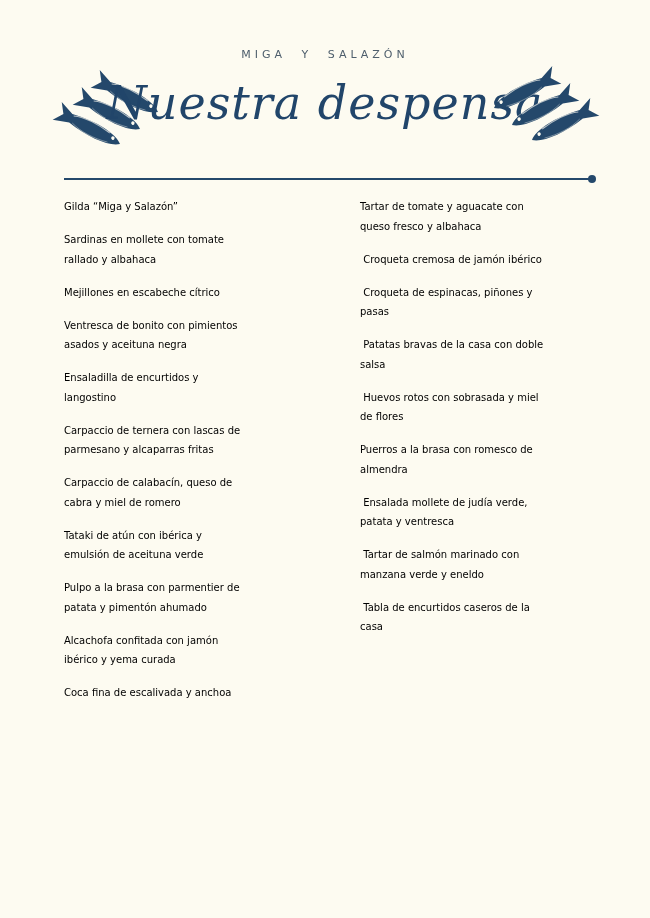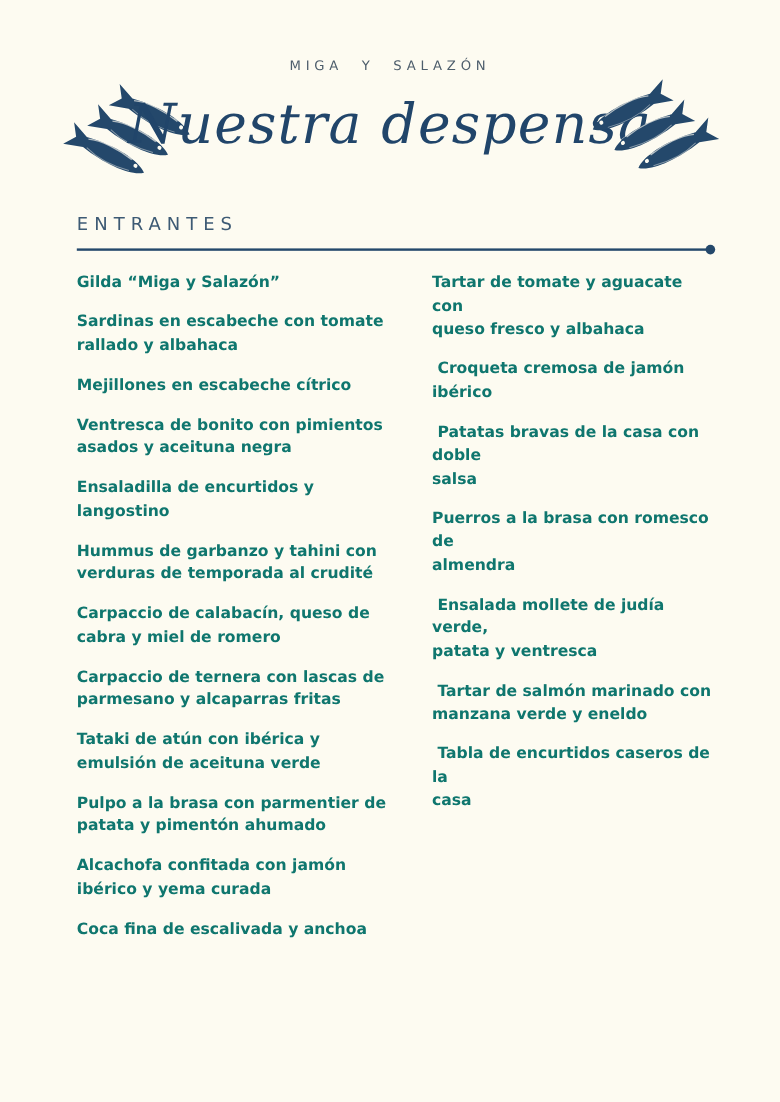--- a/index.html
+++ b/index.html
@@ -58,25 +58,25 @@
     width: 8px; height: 8px; border-radius: 50%;
     background: #24486b;
   }
 
   
   .columns {
     display: grid;
     grid-template-columns: 296px 1fr;
   }
   .menu-item {
-    font-size: 13px;
-    font-weight: bold;
+    font-size: 10px;
+    font-weight: normal;
     line-height: 19.5px;
     margin-bottom: 13.5px;
-    color: #0f766e;
+    color: #000000;
     white-space: pre-wrap;
   }
 </style>
 </head>
 <body>
 
 <div class="page">
 
   <svg width="0" height="0" style="position:absolute" aria-hidden="true">
     <defs>
@@ -107,56 +107,57 @@
     <h1 class="title">Nuestra despensa</h1>
 
     <div class="fish fish-right">
       <svg viewBox="0 0 128 92">
           <use href="#three-fish"></use>
         </svg>
     </div>
   </header>
 
   <section class="section">
-    <h2 class="section-title">ENTRANTES</h2>
 
     <div class="rule">
       <span class="dot"></span>
     </div>
 
     <div class="columns">
       <div class="col">
           <div class="menu-item">Gilda “Miga y Salazón”</div>
-          <div class="menu-item">Sardinas en escabeche con tomate
+          <div class="menu-item">Sardinas en mollete con tomate
 rallado y albahaca</div>
           <div class="menu-item">Mejillones en escabeche cítrico</div>
           <div class="menu-item">Ventresca de bonito con pimientos
 asados y aceituna negra</div>
           <div class="menu-item">Ensaladilla de encurtidos y
 langostino</div>
-          <div class="menu-item">Hummus de garbanzo y tahini con
-verduras de temporada al crudité</div>
+          <div class="menu-item">Carpaccio de ternera con lascas de
+parmesano y alcaparras fritas</div>
           <div class="menu-item">Carpaccio de calabacín, queso de
 cabra y miel de romero</div>
-          <div class="menu-item">Carpaccio de ternera con lascas de
-parmesano y alcaparras fritas</div>
           <div class="menu-item">Tataki de atún con ibérica y
 emulsión de aceituna verde</div>
           <div class="menu-item">Pulpo a la brasa con parmentier de
 patata y pimentón ahumado</div>
           <div class="menu-item">Alcachofa confitada con jamón
 ibérico y yema curada</div>
           <div class="menu-item">Coca fina de escalivada y anchoa</div>
         </div>
       <div class="col">
           <div class="menu-item">Tartar de tomate y aguacate con
 queso fresco y albahaca</div>
           <div class="menu-item"> Croqueta cremosa de jamón ibérico</div>
+          <div class="menu-item"> Croqueta de espinacas, piñones y
+pasas</div>
           <div class="menu-item"> Patatas bravas de la casa con doble
 salsa</div>
+          <div class="menu-item"> Huevos rotos con sobrasada y miel
+de flores</div>
           <div class="menu-item">Puerros a la brasa con romesco de
 almendra</div>
           <div class="menu-item"> Ensalada mollete de judía verde,
 patata y ventresca</div>
           <div class="menu-item"> Tartar de salmón marinado con
 manzana verde y eneldo</div>
           <div class="menu-item"> Tabla de encurtidos caseros de la
 casa</div>
         </div>
     </div>

